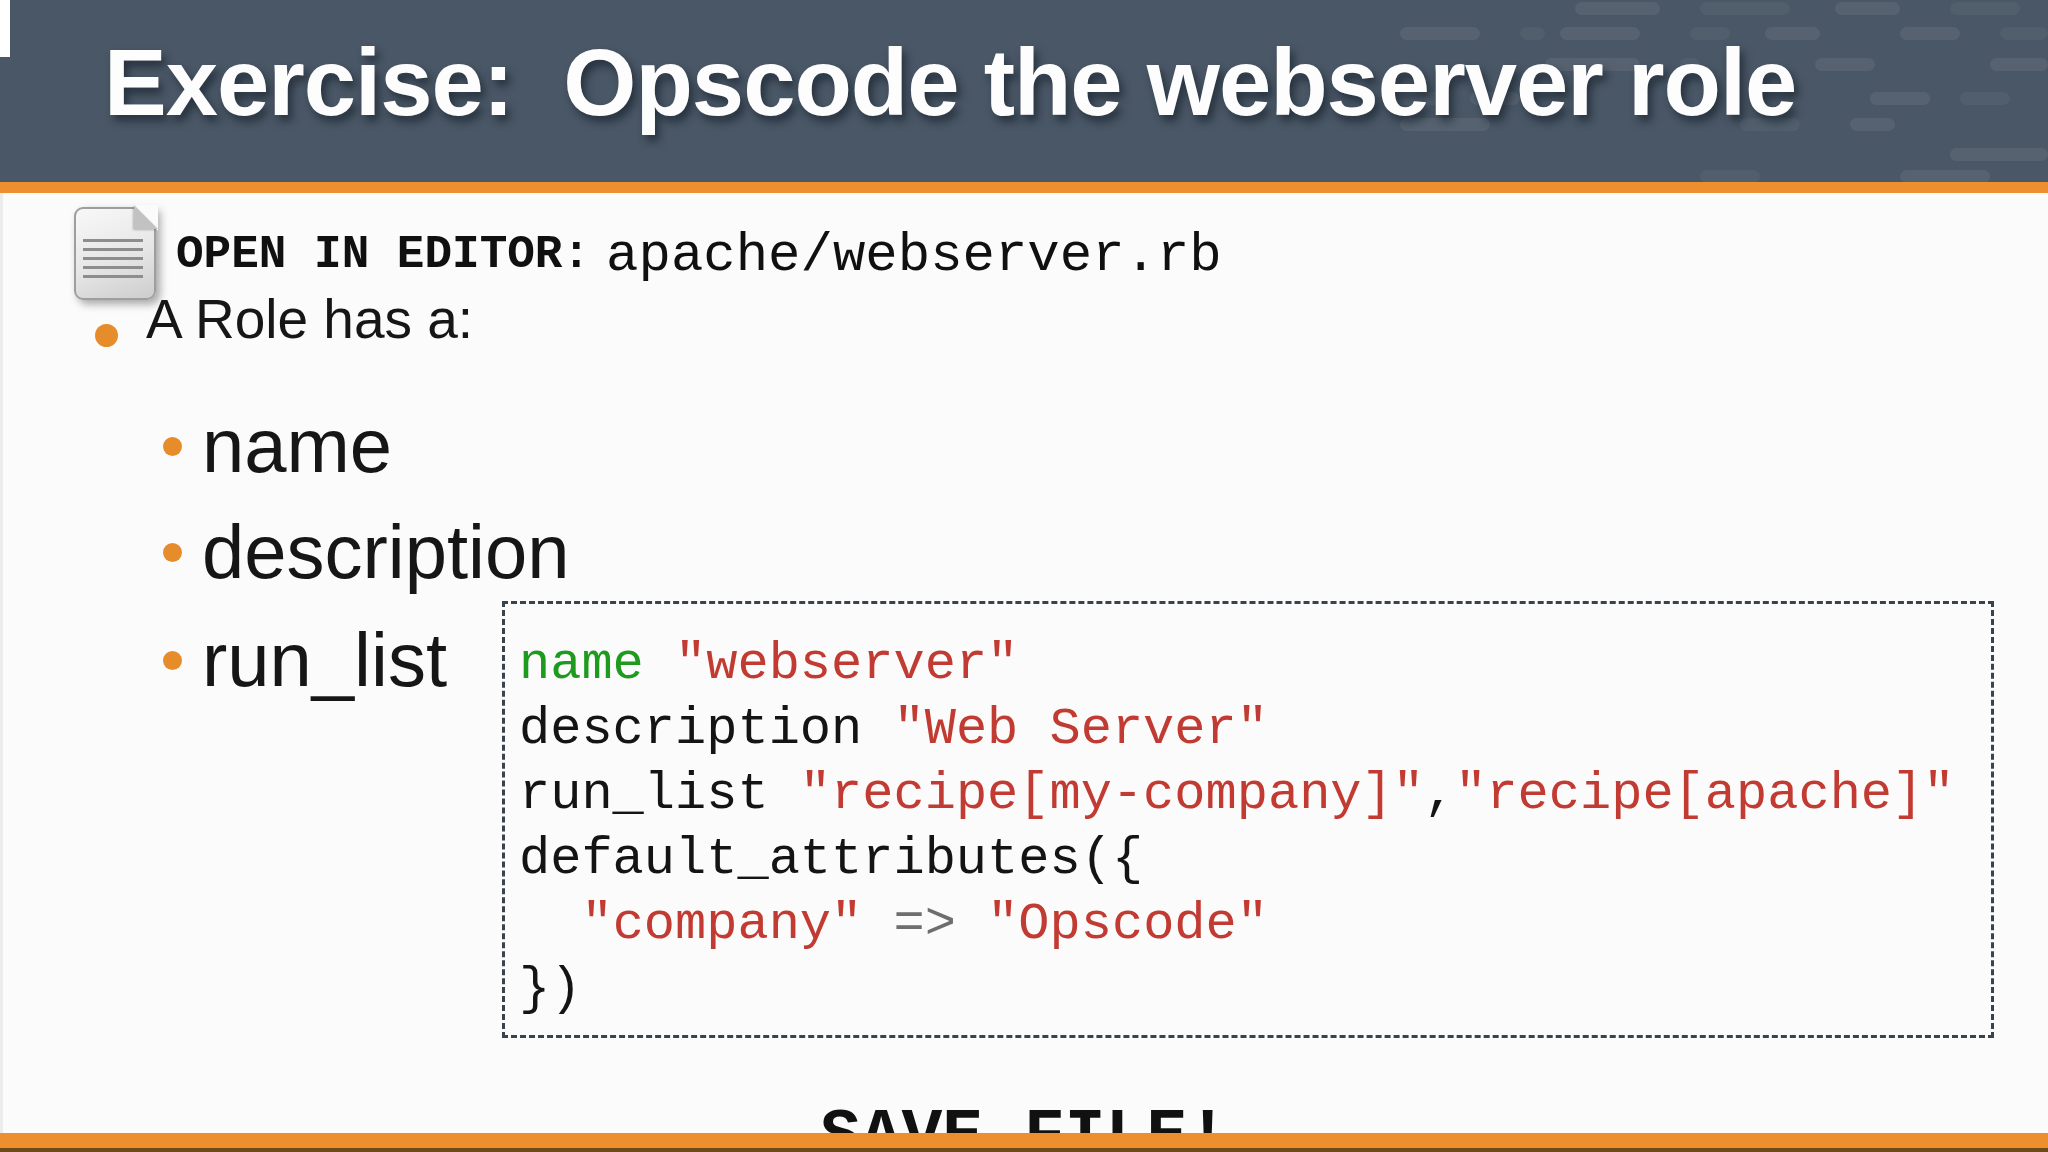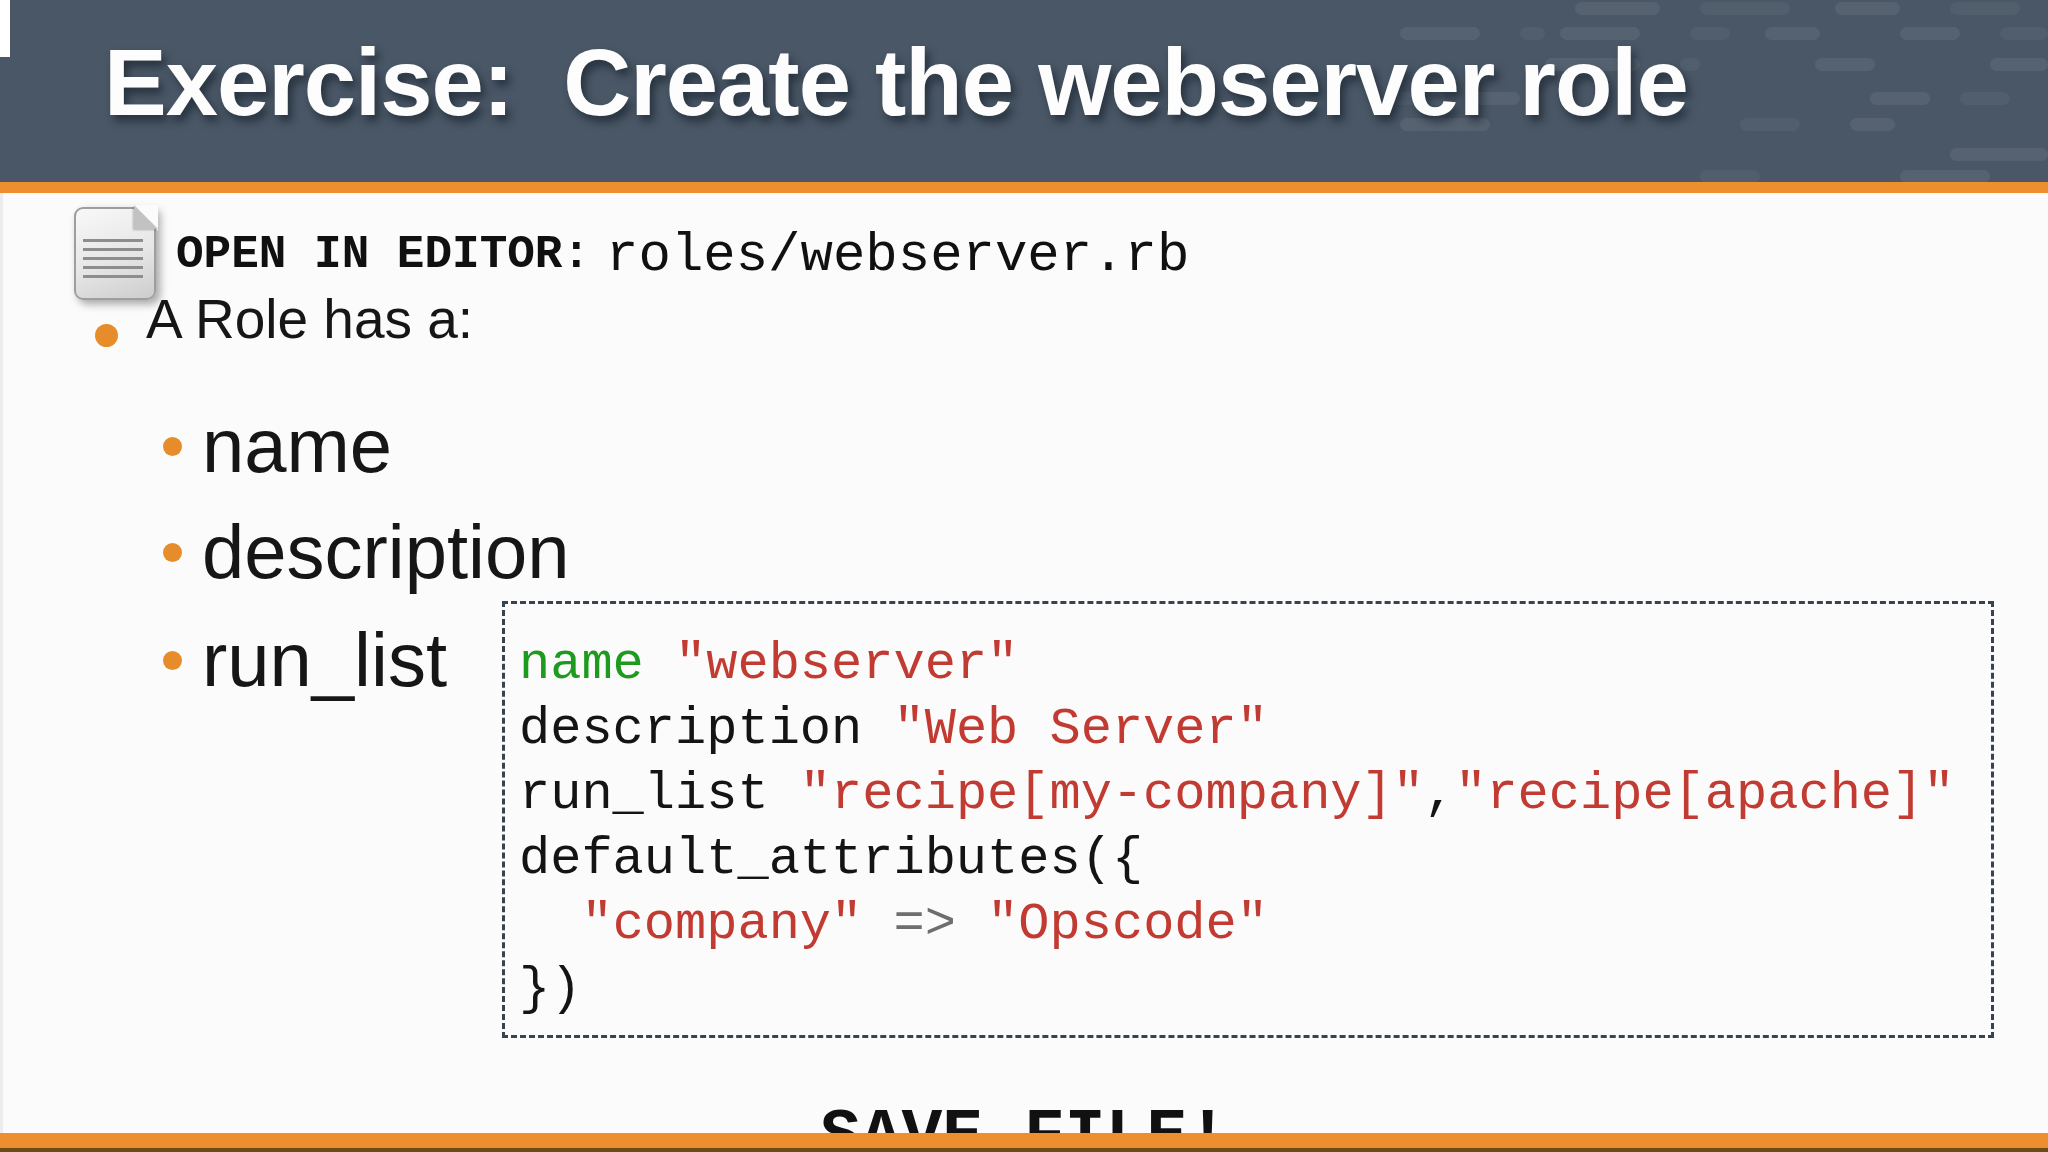--- a/index.html
+++ b/index.html
@@ -89,35 +89,35 @@
       <div class="decor" style="left:1470px;top:92px;width:50px;"></div>
       <div class="decor" style="left:1870px;top:92px;width:60px;"></div>
       <div class="decor dk" style="left:1960px;top:92px;width:50px;"></div>
       <div class="decor" style="left:1400px;top:118px;width:90px;"></div>
       <div class="decor dk" style="left:1740px;top:118px;width:60px;"></div>
       <div class="decor" style="left:1850px;top:118px;width:45px;"></div>
       <div class="decor" style="left:1950px;top:148px;width:98px;"></div>
       <div class="decor dk" style="left:1700px;top:170px;width:60px;"></div>
       <div class="decor" style="left:1900px;top:170px;width:90px;"></div>
     </div>
-    <h1 class="title">Exercise:  Create the webserver role</h1>
+    <h1 class="title">Exercise:  Opscode the webserver role</h1>
   </div>
   <div class="bar-top"></div>
   <div class="corner-notch"></div>
   <div class="left-edge"></div>
 
   <div class="doc-icon">
     <div class="doc-body"></div>
     <div class="doc-lines"></div>
     <div class="doc-cut"></div>
     <div class="doc-flap"></div>
   </div>
   <div class="editor-row">
     <span class="editor-label">OPEN IN EDITOR:</span>
-    <span class="editor-path">roles/webserver.rb</span>
+    <span class="editor-path">apache/webserver.rb</span>
   </div>
 
   <span class="bullet-dot b1-dot"></span>
   <div class="b1-text">A Role has a:</div>
 
   <span class="bullet-dot b2-dot" style="top:437px;"></span>
   <div class="b2-text" style="top:408px;">name</div>
 
   <span class="bullet-dot b2-dot" style="top:543px;"></span>
   <div class="b2-text" style="top:514px;">description</div>

